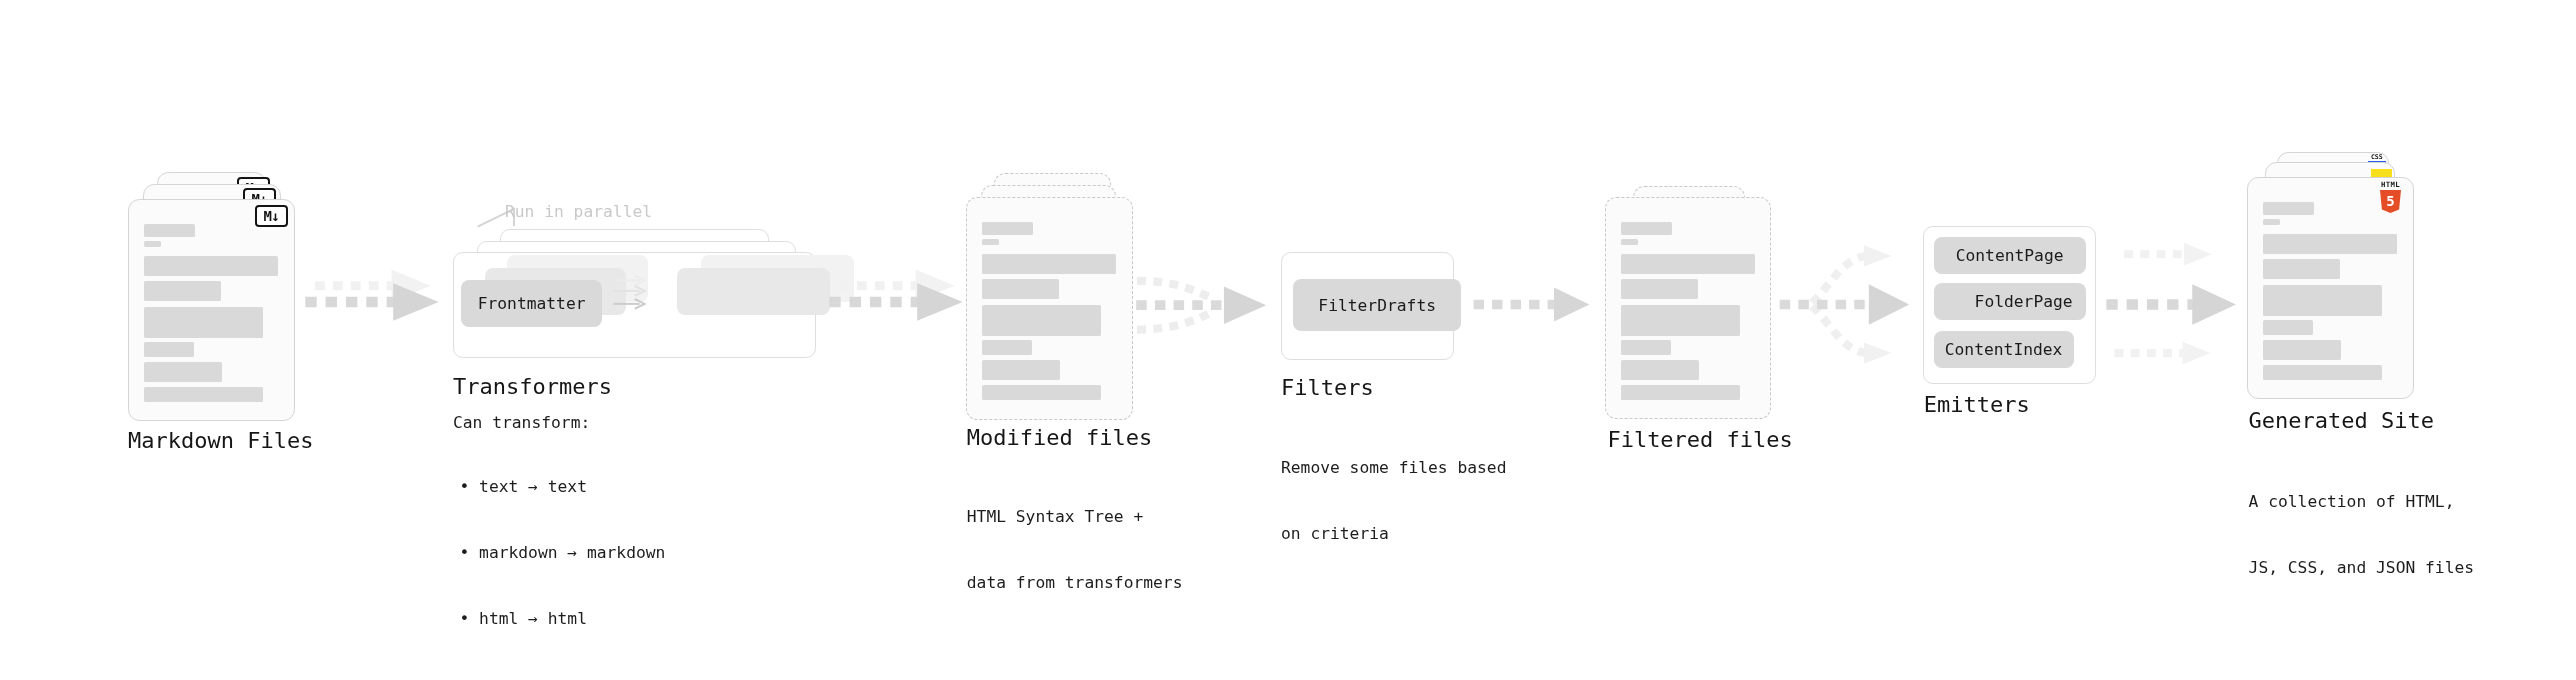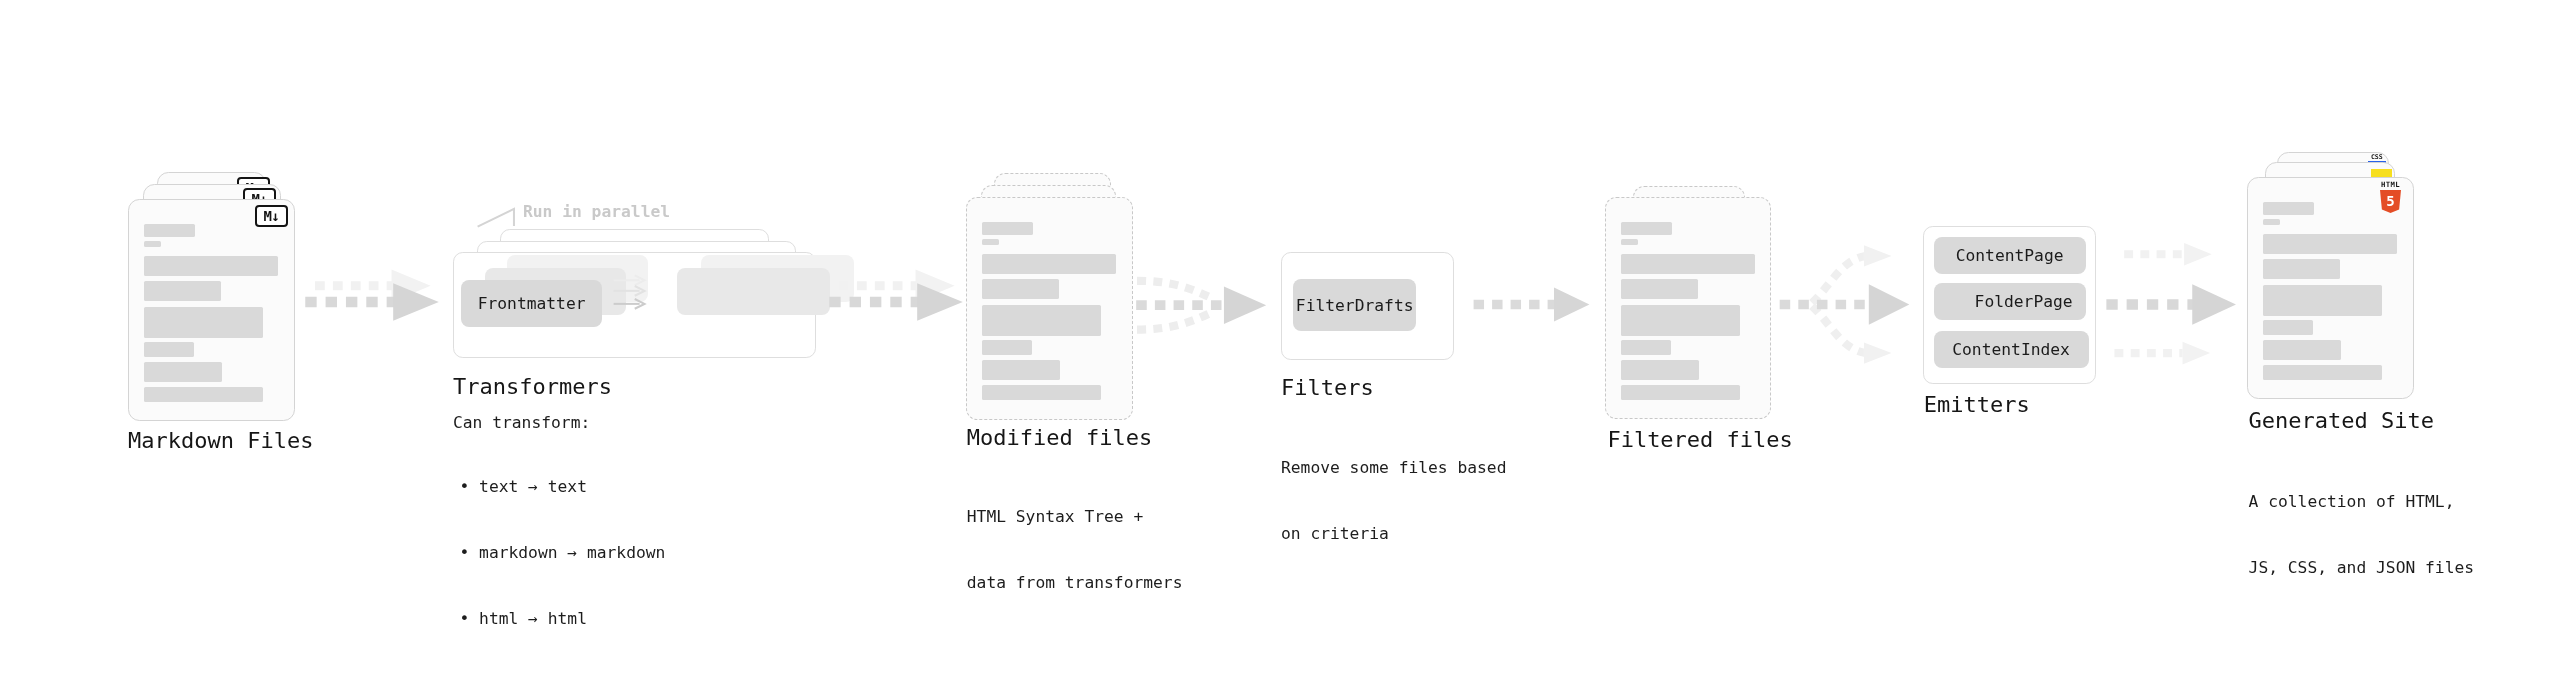--- a/index.html
+++ b/index.html
@@ -80,21 +80,21 @@
     <line x1="16" y1="23" x2="112" y2="23" stroke="#f1f1f1" stroke-width="11" stroke-dasharray="12 10"></line>
     <polygon points="110,3 158,23 110,43" fill="#f2f2f2"></polygon>
     <line x1="4" y1="43" x2="114" y2="43" stroke="#d8d8d8" stroke-width="13" stroke-dasharray="14 11"></line>
     <polygon points="112,20 168,43 112,66" fill="#d5d5d5"></polygon>
   </svg>
 
   <div class="abs" style="left:453px;top:206px;width:374px;height:309px;">
     <svg class="abs" style="left:23px;top:-1.6px;" width="42" height="26" viewBox="0 0 52 32">
       <polyline points="2,28 47,6 47,27" stroke="#d4d4d4" stroke-width="2.5" fill="none"></polyline>
     </svg>
-    <div class="annotation" style="left:70px;top:-4.1px;font-weight:bold;">Run in parallel</div>
+    <div class="annotation" style="left:52px;top:-4.1px;">Run in parallel</div>
 
     <div class="outline-box" style="left:47px;top:23px;width:269px;height:106px;"></div>
     <div class="outline-box" style="left:23.6px;top:35px;width:319px;height:106px;"></div>
     <div class="outline-box" style="left:0;top:46px;width:363px;height:106px;"></div>
 
     <div class="gray-box ghost2" style="left:54px;top:49px;width:141px;height:47px;"></div>
     <div class="gray-box ghost2" style="left:248px;top:49px;width:153px;height:47px;"></div>
     <div class="gray-box ghost1" style="left:32px;top:62px;width:141px;height:47px;"></div>
     <div class="gray-box ghost1" style="left:224px;top:62px;width:153px;height:47px;"></div>
     <div class="gray-box" style="left:8.1px;top:74px;width:141px;height:47px;">Frontmatter</div>
@@ -148,21 +148,21 @@
 
   <svg class="abs" style="left:1132px;top:267px;" width="140" height="78" viewBox="0 0 172 96">
     <path d="M 6,17 C 50,17 72,26 102,40" stroke="#ededed" stroke-width="10" stroke-dasharray="11 9" fill="none"></path>
     <path d="M 6,77 C 50,77 72,68 102,54" stroke="#ededed" stroke-width="10" stroke-dasharray="11 9" fill="none"></path>
     <line x1="5" y1="47" x2="115" y2="47" stroke="#dadada" stroke-width="12" stroke-dasharray="13 10"></line>
     <polygon points="113,24 165,47 113,70" fill="#d5d5d5"></polygon>
   </svg>
 
   <div class="abs" style="left:1281px;top:252px;width:244px;height:228px;">
     <div class="outline-box" style="left:0;top:0;width:173px;height:108px;"></div>
-    <div class="gray-box" style="left:12.2px;top:27px;width:123px;height:52px;">FilterDrafts</div>
+    <div class="gray-box" style="left:12.2px;top:27px;width:168px;height:52px;">FilterDrafts</div>
     <div class="stage-label" style="left:0;top:124px;">Filters</div>
     <div class="stage-caption" style="left:0;top:161px;">
       <span>Remove some files based</span>
       <span>on criteria</span>
     </div>
   </div>
 
   <svg class="abs" style="left:1468px;top:286px;" width="127" height="37" viewBox="0 0 156 46">
     <line x1="6" y1="23" x2="108" y2="23" stroke="#dadada" stroke-width="12" stroke-dasharray="13 10"></line>
     <polygon points="106,2 150,23 106,44" fill="#d6d6d6"></polygon>
@@ -191,21 +191,21 @@
     <path d="M 44,89 C 68,112 80,142 110,147" stroke="#efefef" stroke-width="10" stroke-dasharray="11 9" fill="none"></path>
     <polygon points="108,134 142,147 108,160" fill="#f1f1f1"></polygon>
     <line x1="4" y1="87" x2="116" y2="87" stroke="#dadada" stroke-width="12" stroke-dasharray="13 10"></line>
     <polygon points="114,62 164,87 114,112" fill="#d5d5d5"></polygon>
   </svg>
 
   <div class="abs" style="left:1923px;top:226px;width:244px;height:252px;">
     <div class="outline-box" style="left:0;top:0;width:173px;height:158px;"></div>
     <div class="gray-box" style="left:10.6px;top:11.4px;width:152px;height:37px;">ContentPage</div>
     <div class="gray-box" style="left:10.6px;top:57px;width:152px;height:37px;padding-left:28px;">FolderPage</div>
-    <div class="gray-box" style="left:10.6px;top:105px;width:155px;height:37px;">ContentIndex</div>
+    <div class="gray-box" style="left:10.6px;top:105px;width:140px;height:37px;">ContentIndex</div>
     <div class="stage-label" style="left:0.8px;top:167px;">Emitters</div>
   </div>
 
   <svg class="abs" style="left:2103px;top:234px;" width="138" height="141" viewBox="0 0 170 174">
     <line x1="26" y1="25" x2="100" y2="25" stroke="#f1f1f1" stroke-width="10" stroke-dasharray="11 9"></line>
     <polygon points="100,11 134,25 100,39" fill="#f2f2f2"></polygon>
     <line x1="4" y1="87" x2="112" y2="87" stroke="#d8d8d8" stroke-width="13" stroke-dasharray="14 11"></line>
     <polygon points="110,62 164,87 110,112" fill="#d5d5d5"></polygon>
     <line x1="14" y1="147" x2="98" y2="147" stroke="#f1f1f1" stroke-width="10" stroke-dasharray="11 9"></line>
     <polygon points="98,133 132,147 98,161" fill="#f2f2f2"></polygon>

